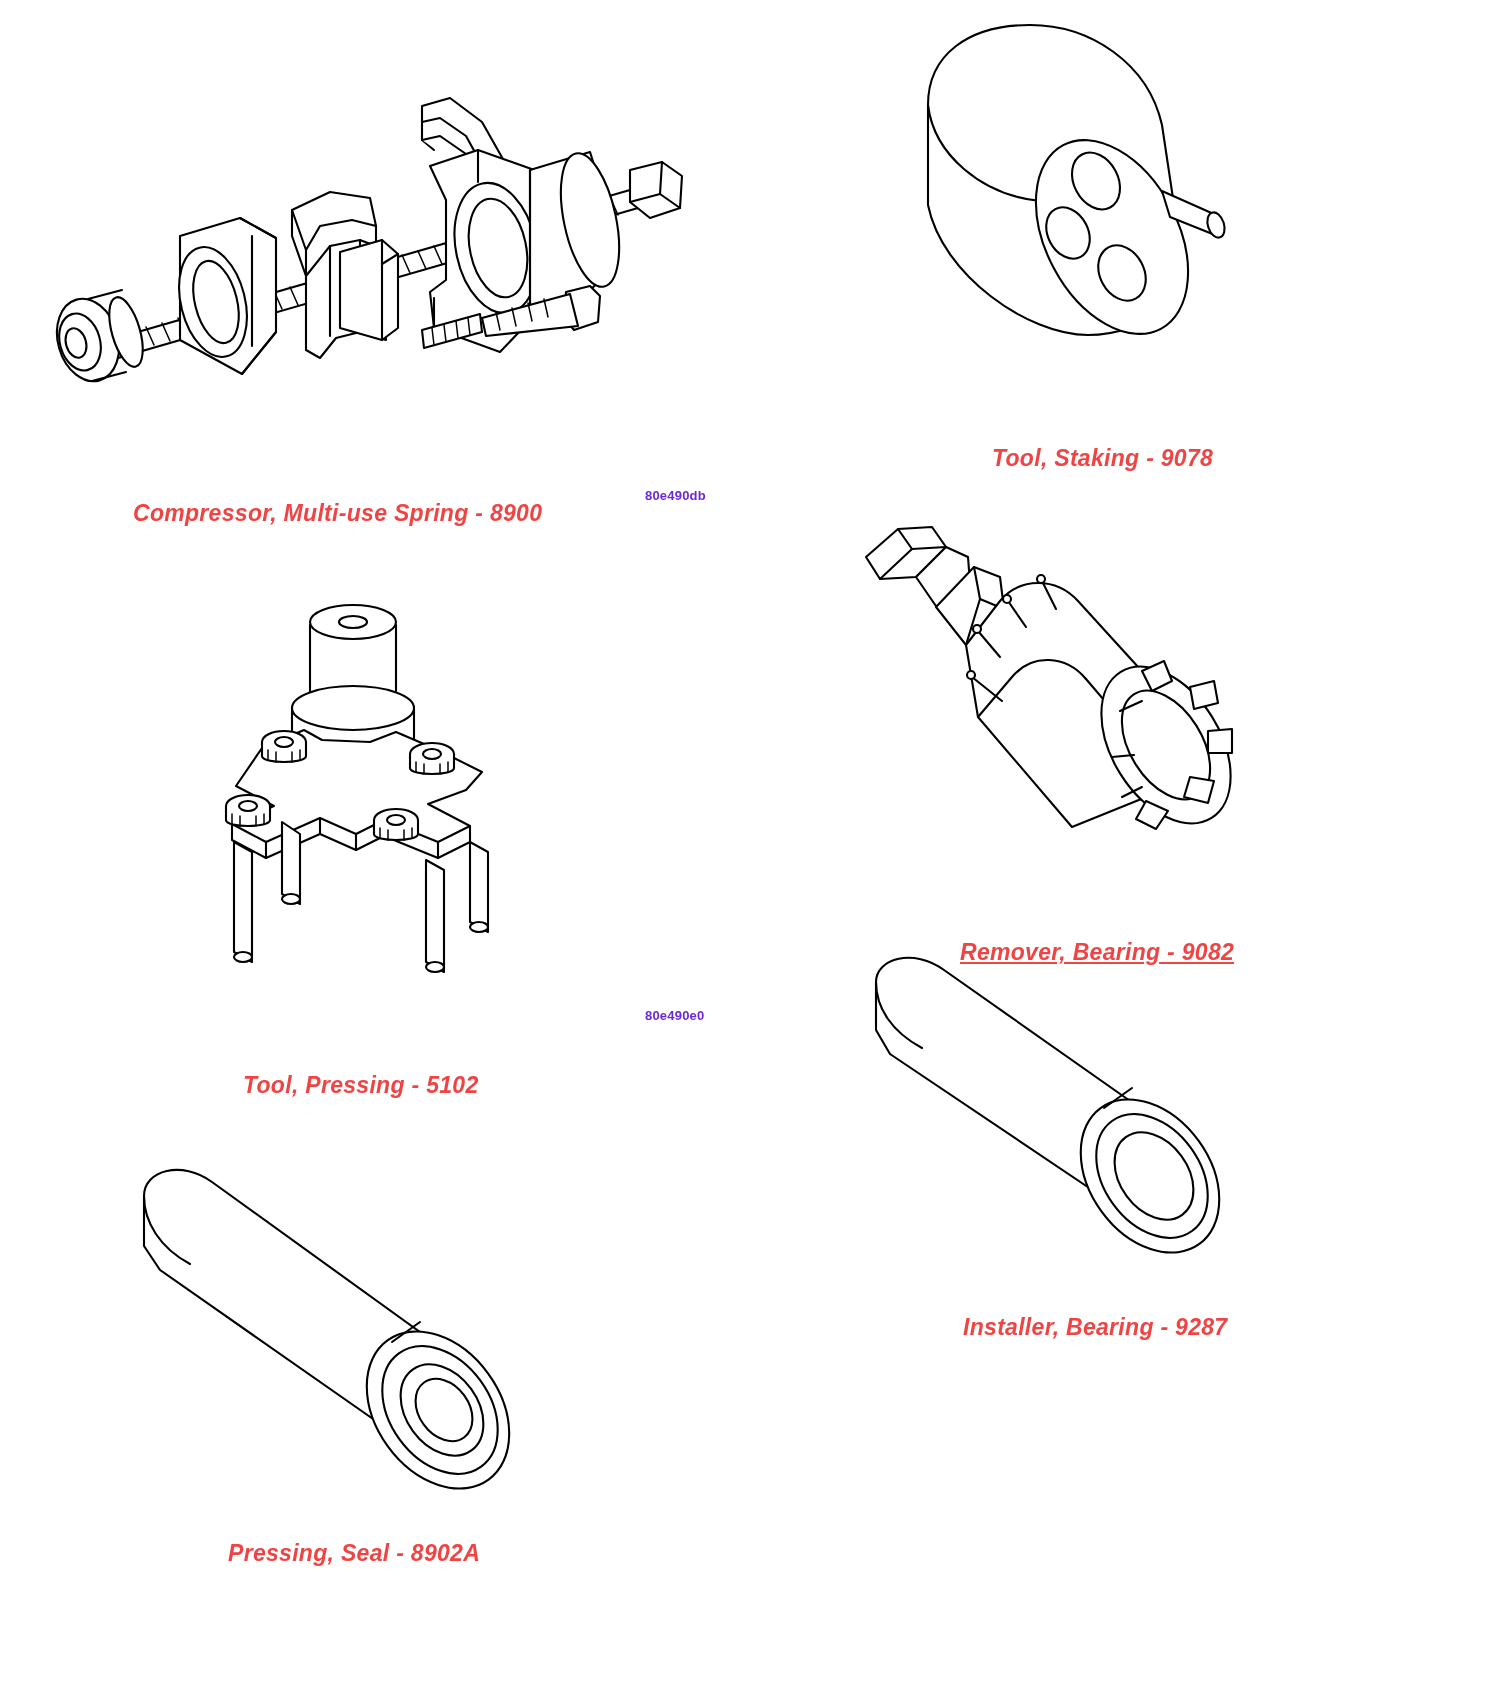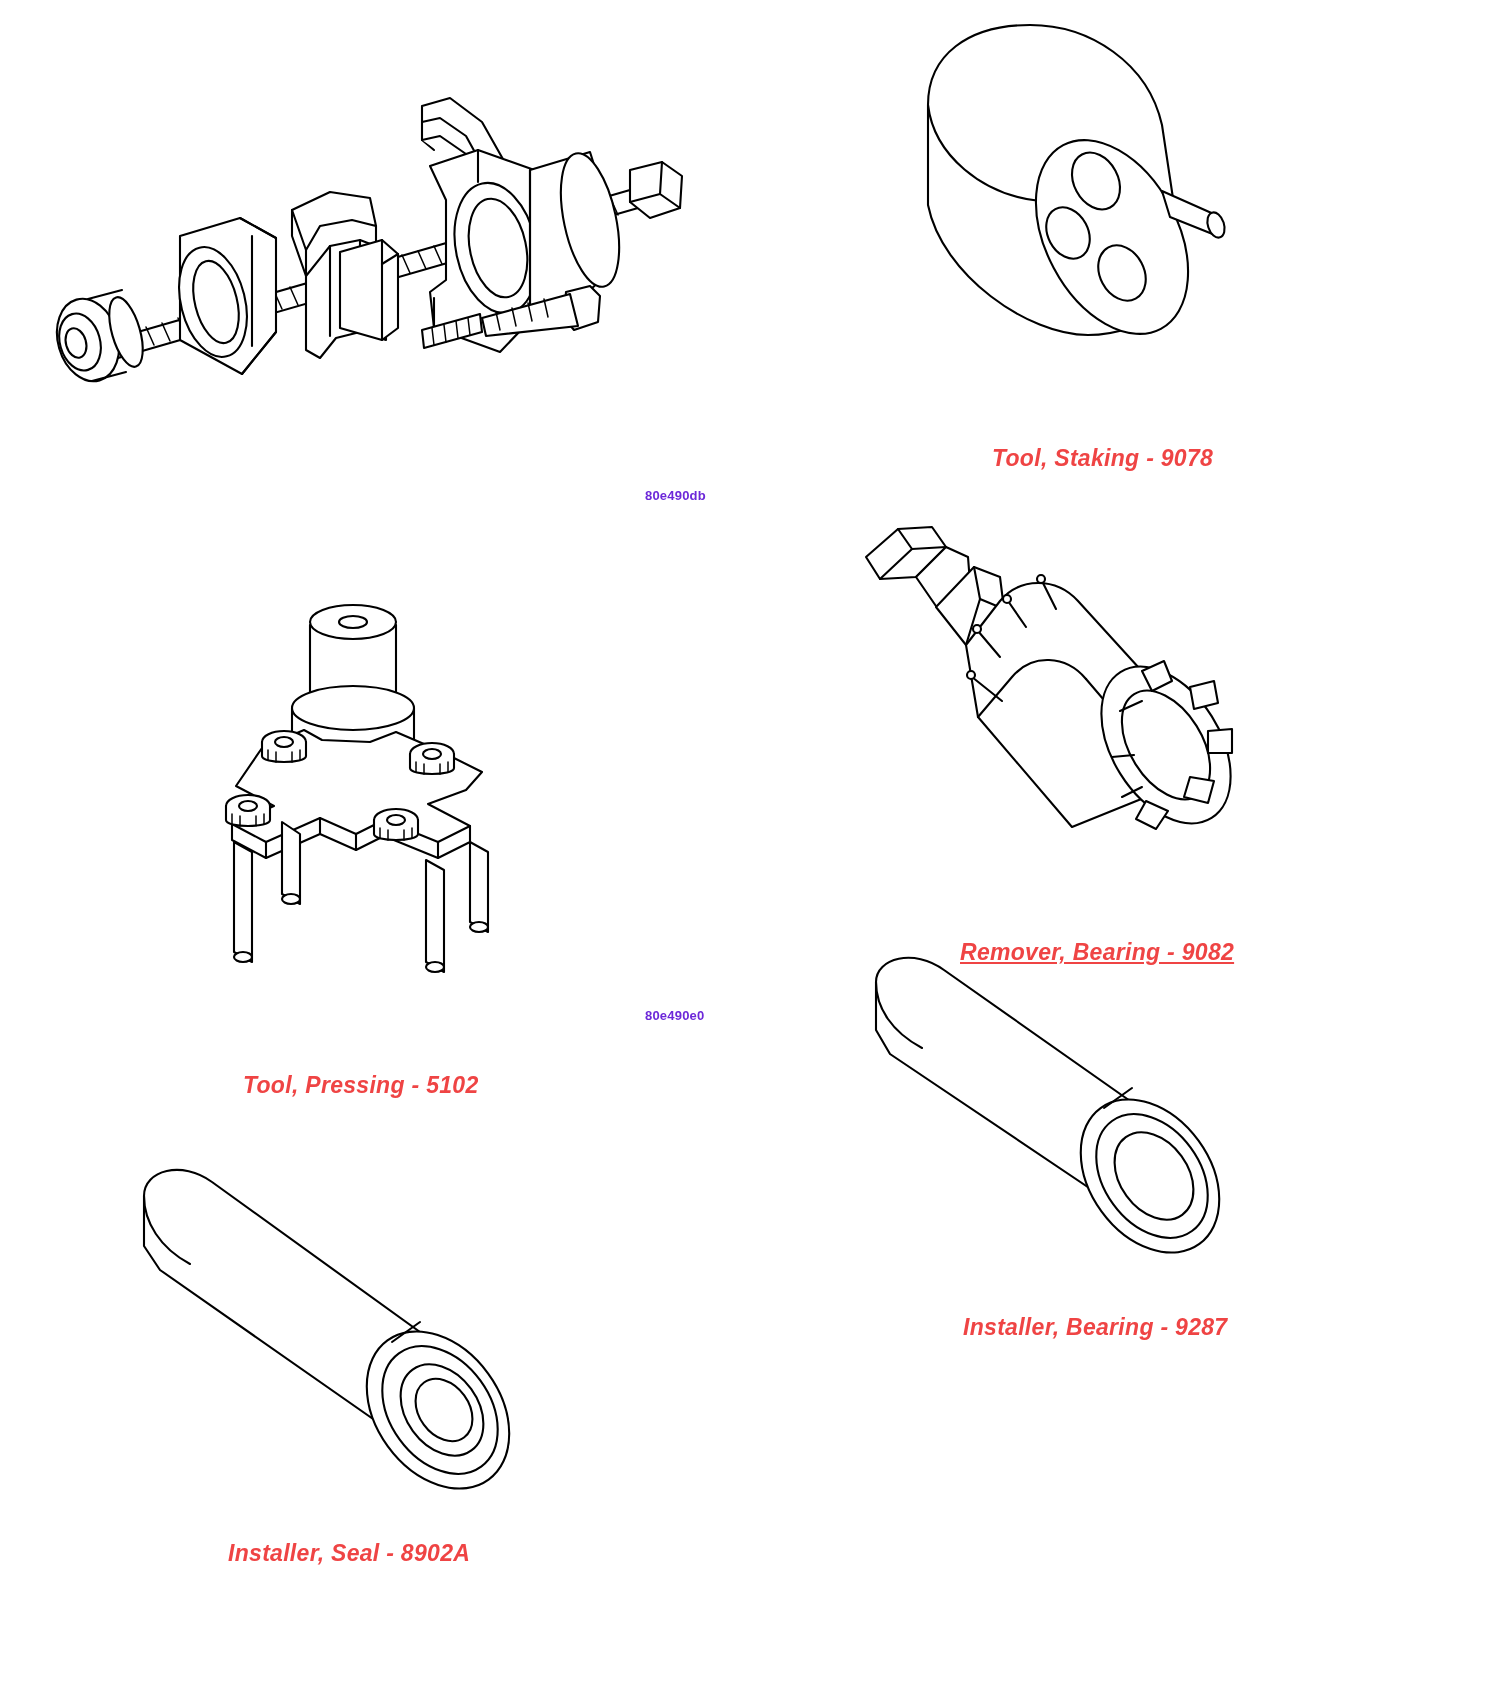--- a/index.html
+++ b/index.html
@@ -168,20 +168,21 @@
       </g>
 
       <g>
         <path class="fillw" d="M600 130 L632 122 L652 136 L650 168 L620 178 L600 162 Z"></path>
         <path class="ln" d="M632 122 L630 154 L650 168"></path>
         <path class="ln" d="M630 154 L600 162"></path>
       </g>
     </svg>
   </div>
   <div class="refcode" style="left:645px; top:488px;">80e490db</div>
+  <div class="caption" style="left:133px; top:500px;">Compressor, Multi-use Spring - 8900</div>
 
   <div class="fig" style="left:890px; top:15px; width:360px; height:360px;">
     <svg width="360" height="360" viewBox="0 0 360 360">
 
       <path class="fillw" d="M38 190 L38 90 C38 40 78 10 140 10 C200 10 258 48 272 110 L290 230 C300 282 256 320 198 320 C138 320 52 260 38 190 Z"></path>
 
       <path class="ln" d="M38 90 C44 140 92 180 150 186"></path>
 
       <ellipse class="fillw" cx="222" cy="222" rx="66" ry="104" transform="rotate(-28 222 222)"></ellipse>
 
@@ -325,21 +326,21 @@
       <g>
         <ellipse class="fillw" cx="318" cy="250" rx="62" ry="86" transform="rotate(-36 318 250)"></ellipse>
         <ellipse class="fillw" cx="320" cy="250" rx="50" ry="70" transform="rotate(-36 320 250)"></ellipse>
         <ellipse class="fillw" cx="322" cy="250" rx="36" ry="50" transform="rotate(-36 322 250)"></ellipse>
         <ellipse class="fillw" cx="324" cy="250" rx="25" ry="34" transform="rotate(-36 324 250)"></ellipse>
       </g>
 
       <path class="ln" d="M272 182 L300 162"></path>
     </svg>
   </div>
-  <div class="caption" style="left:228px; top:1540px;">Installer, Seal - 8902A</div>
+  <div class="caption" style="left:228px; top:1540px;">Pressing, Seal - 8902A</div>
 
   <div class="fig" style="left:860px; top:950px; width:440px; height:330px;">
     <svg width="440" height="330" viewBox="0 0 440 330">
       <path class="fillw" d="M16 80 L16 32 C16 8 54 -2 84 20 L300 172 C332 196 326 238 292 246 L256 256 L30 104 Z"></path>
       <path class="ln" d="M16 32 C16 58 32 82 62 98"></path>
       <g>
         <ellipse class="fillw" cx="290" cy="226" rx="60" ry="84" transform="rotate(-36 290 226)"></ellipse>
         <ellipse class="fillw" cx="292" cy="226" rx="48" ry="68" transform="rotate(-36 292 226)"></ellipse>
         <ellipse class="fillw" cx="294" cy="226" rx="34" ry="48" transform="rotate(-36 294 226)"></ellipse>
       </g>

